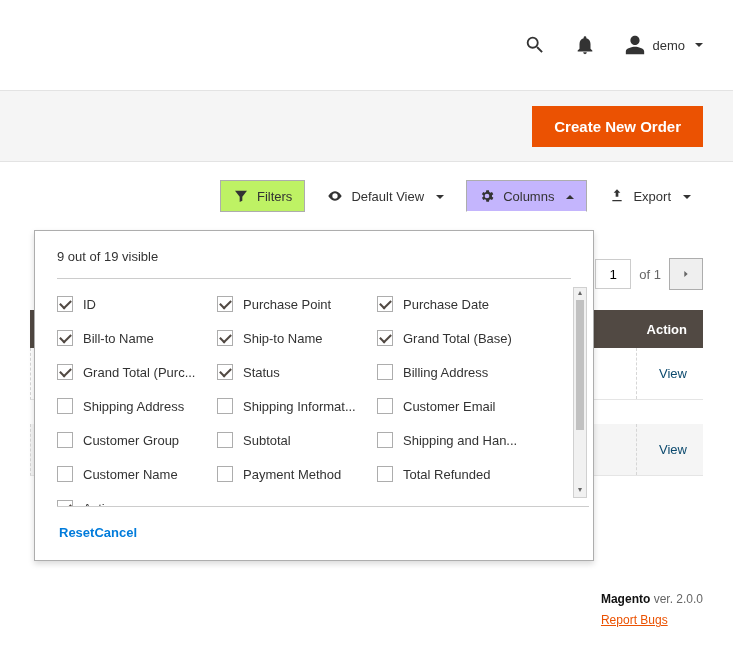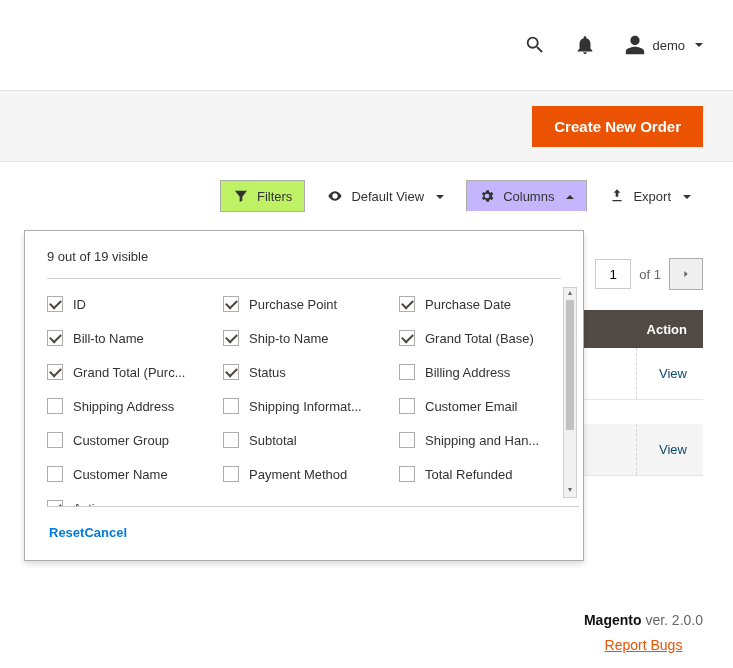--- a/index.html
+++ b/index.html
@@ -143,21 +143,21 @@
   }
   .grid-row.r1 { top: 348px; }
   .grid-row.r2 { top: 424px; background: #f5f5f5; }
   .grid-row a { color: #0c4a6e; text-decoration: none; cursor: pointer; }
   .action-sep { border-left: 1px dashed #d6d6d6; padding-left: 22px; height: 100%; display: flex; align-items: center; }
 
   
   .dropdown {
     position: absolute;
     top: 230px;
-    left: 24px;
+    left: 34px;
     width: 560px;
     background: #fff;
     border: 1px solid #adadad;
     box-shadow: 0 3px 6px rgba(0,0,0,0.15);
     z-index: 25;
     padding: 0 0 20px 0;
   }
   .dropdown-head {
     padding: 18px 22px 14px 22px;
     color: #333;
@@ -176,21 +176,21 @@
     flex-direction: column;
     align-content: flex-start;
     gap: 0;
     border-bottom: 1px solid #ccc;
     padding-bottom: 6px;
   }
   .col-scroll .col-wrap {
     display: grid;
     grid-template-columns: 160px 160px 160px;
     grid-auto-rows: 34px;
-    column-gap: 16px;
+    column-gap: 0;
     width: 490px;
   }
   .chk {
     display: flex;
     align-items: center;
     gap: 10px;
     font-size: 13px;
     color: #333;
     white-space: nowrap;
     overflow: hidden;
@@ -234,23 +234,23 @@
   .dropdown-foot {
     display: flex;
     justify-content: flex-start;
     padding: 18px 24px 0 24px;
   }
   .link { color: #007bdb; cursor: pointer; font-weight: 600; }
 
   .footer {
     position: absolute;
     right: 30px;
-    bottom: 10px;
-    text-align: center;
-    font-size: 14px;
+    bottom: 36px;
+    text-align: left;
+    font-size: 12px;
     color: #666;
     line-height: 1.8;
   }
   .footer a { color: #eb5202; text-decoration: underline; cursor: pointer; }
   .footer b { color: #111; font-weight: 600; }
 </style>
 </head>
 <body>
 
 <div class="header">

